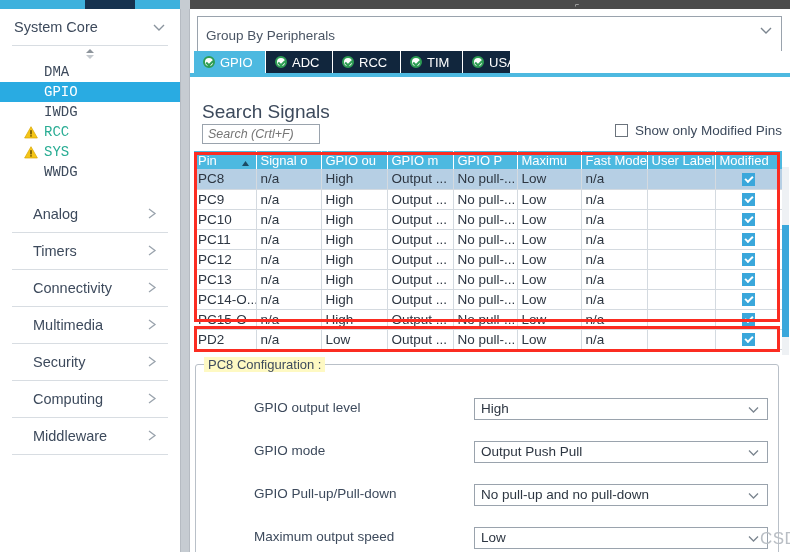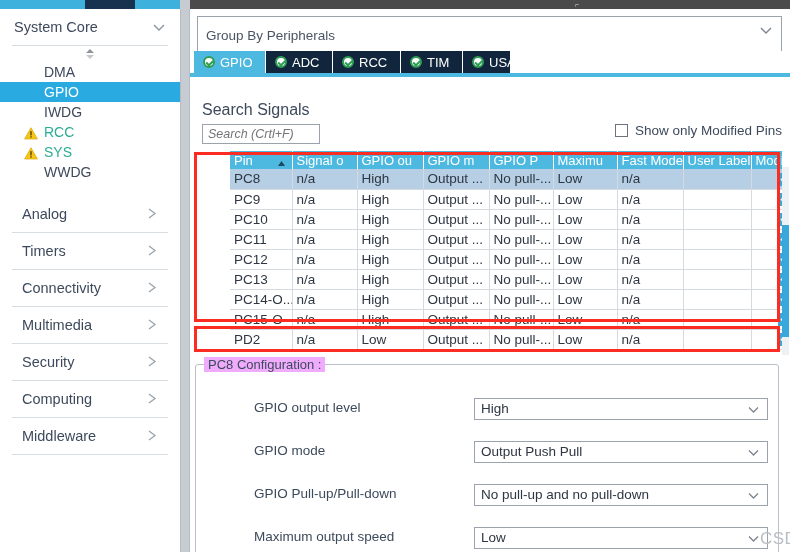--- a/index.html
+++ b/index.html
@@ -49,35 +49,35 @@
     position: absolute; right: 14px; top: 11px;
     width: 14px; height: 14px; color: #8a949e;
   }
   .sb-rule {
     height: 1px; background: #d8dde2; margin: 0 12px;
   }
   .sb-scrollup {
     height: 16px; display: flex; align-items: center; justify-content: center;
   }
   .sb-scrollup svg { display:block; }
-  .sb-list { padding: 0; }
+  .sb-list { padding: 0; font-family: Liberation Mono, monospace; }
   .sb-item {
     height: 20px; line-height: 20px; padding-left: 44px;
     font-size: 14px; color: #3d4a5c; position: relative; white-space: nowrap;
   }
   .sb-item.sel { background: #29abe2; color: #ffffff; padding-left: 44px; }
   .sb-item.green { color: #2aad94; }
   .sb-item .warn {
     position: absolute; left: 24px; top: 3px; width: 14px; height: 13px;
   }
 
   .sb-sections { margin-top: 14px; }
   .sb-sec {
     position: relative; height: 36px; display: flex; align-items: center;
-    padding-left: 22px; font-size: 14.5px; color: #3d4a5c;
+    padding-left: 33px; font-size: 14.5px; color: #3d4a5c;
   }
   .sb-sec .arrow {
     position: absolute; right: 22px; top: 11px; width: 12px; height: 13px;
     color: #9aa3ad;
   }
   .sb-secrule { height: 1px; background: #d8dde2; margin: 0 12px; }
 
   
   .splitter {
     position: absolute; left: 180px; top: 9px; width: 10px; height: 543px;
@@ -122,41 +122,40 @@
     content: ""; position: absolute; left: 1px; top: 2px;
     width: 5px; height: 2.5px; border-left: 2px solid #2e9e54;
     border-bottom: 2px solid #2e9e54; transform: rotate(-45deg);
   }
   .tab-underline {
     position: absolute; left: 0; top: 22px; width: 600px; height: 4px;
     background: #4db9e0;
   }
 
   .search-label {
-    position: absolute; left: 12px; top: 92px; font-size: 16px; color: #3d4a5c;
+    position: absolute; left: 12px; top: 92px; font-size: 19px; color: #3d4a5c;
   }
   .search-input {
     position: absolute; left: 12px; top: 115px; width: 118px; height: 20px;
     border: 1px solid #9aa3ad; background: #fff; font-size: 12.5px;
     font-style: italic; color: #9aa3ad; padding: 0 5px;
     font-family: "Liberation Sans", sans-serif;
   }
   .showmod {
     position: absolute; right: 8px; top: 114px;
     display: flex; align-items: center; gap: 7px; font-size: 13.5px; color: #3d4a5c;
   }
   .showmod .box {
     width: 13px; height: 13px; border: 1px solid #6b737c; background: #fff;
   }
 
   
   .table-wrap {
     position: absolute; left: 4px; top: 142px; width: 588px; height: 204px;
     overflow: hidden;
-    padding-left: 36px;
   }
   table.pins { border-collapse: collapse; width: 588px; table-layout: fixed; }
   table.pins th {
     background: #4db9e0; color: #ffffff; font-weight: normal;
     font-size: 13px; text-align: left; height: 18px;
     padding: 0 4px; border-right: 1px solid #ffffff;
     white-space: nowrap; overflow: hidden;
     position: relative;
   }
   table.pins th .sortarr {
@@ -189,21 +188,21 @@
     position: absolute; left: 0; top: 58px; width: 7px; height: 112px;
     background: #3aa7db;
   }
 
   
   .cfg {
     position: absolute; left: 5px; top: 355px; width: 584px; height: 192px;
     border: 1px solid #b9c0c8; border-radius: 3px;
   }
   .cfg-legend {
-    position: absolute; left: 8px; top: -8px; background: #f0abfc;
+    position: absolute; left: 8px; top: -8px; background: #fef9c3;
     padding: 0 4px; font-size: 13px; color: #3d4a5c;
   }
   .cfg-row { position: absolute; left: 0; width: 584px; height: 22px; }
   .cfg-row .lbl {
     position: absolute; left: 12px; top: 2px; font-size: 13.5px; color: #3d4a5c; margin-left: 46px;
   }
   .cfg-row .sel {
     position: absolute; left: 278px; width: 294px; height: 22px;
     border: 1px solid #9aa3ad; background: #fff;
     font-size: 13.5px; color: #2d3642; padding: 2px 6px;

